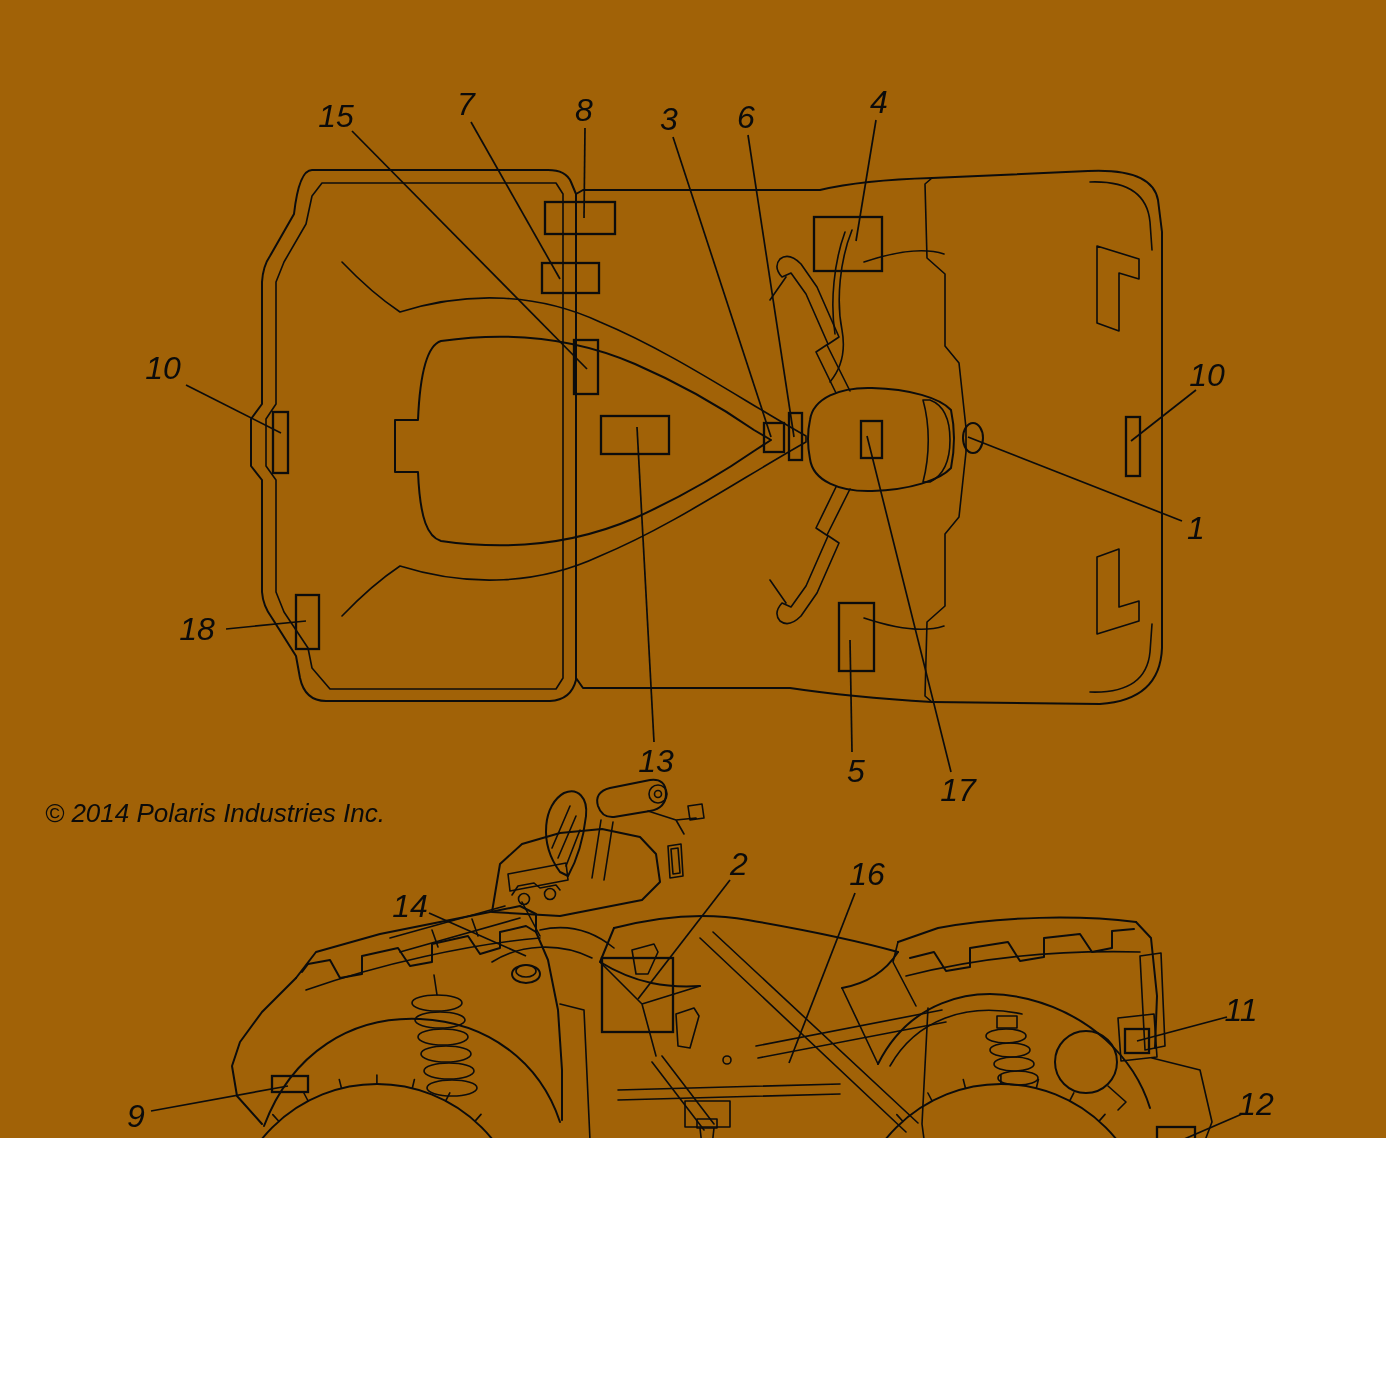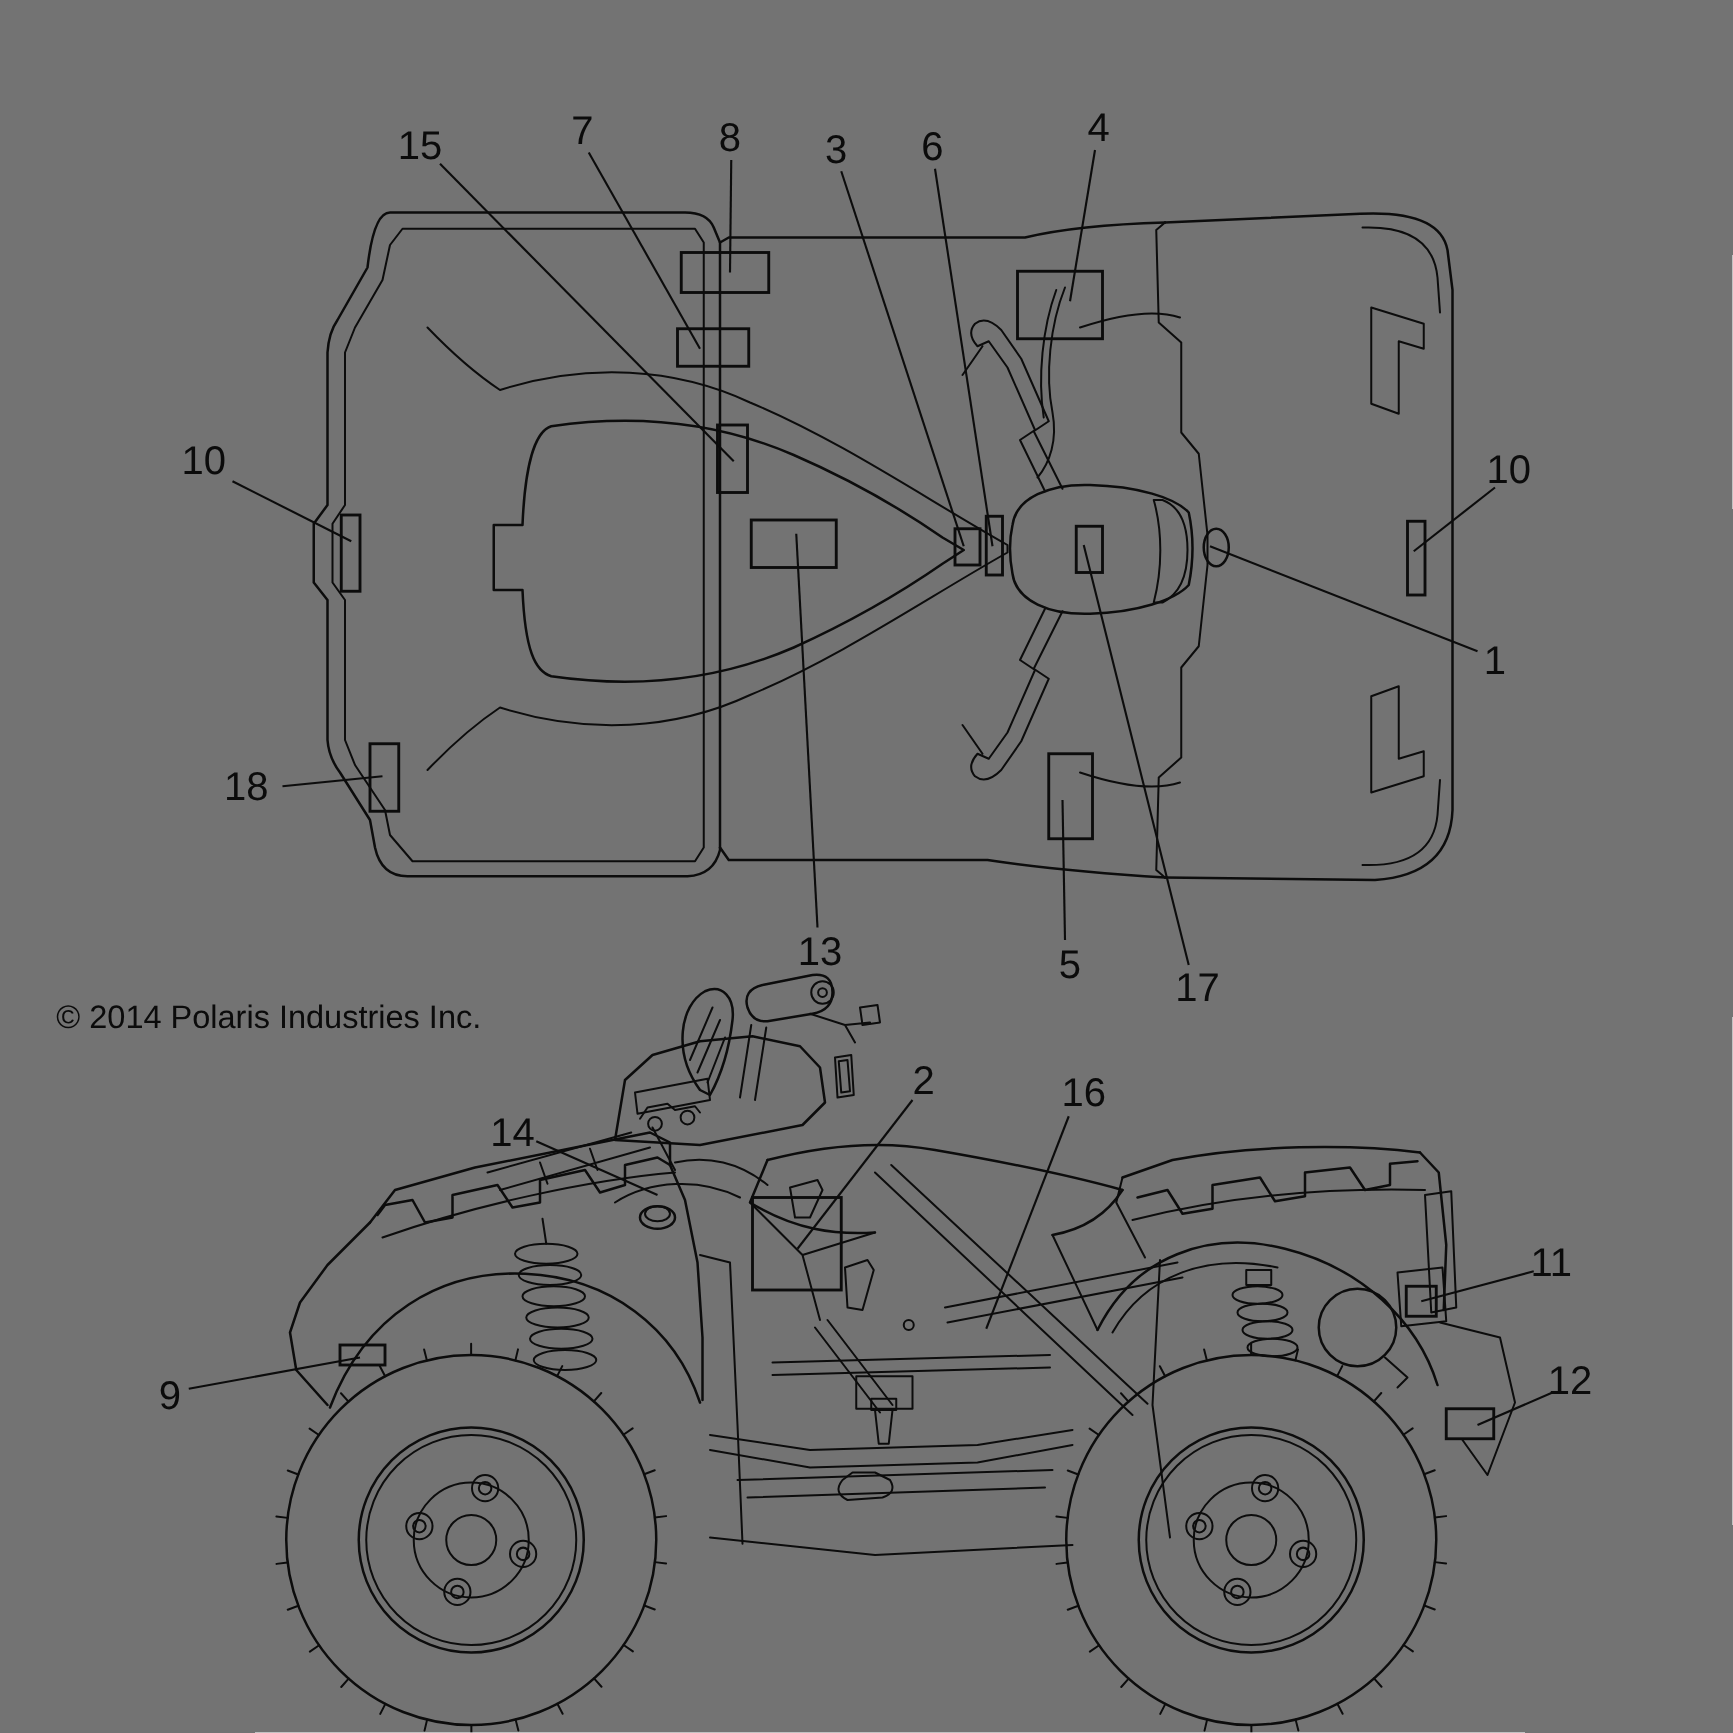--- a/index.html
+++ b/index.html
@@ -1,17 +1,17 @@
 <!DOCTYPE html>
 <html><head>
 <meta charset="utf-8">
 <style>
   html,body{margin:0;padding:0;background:#ffffff;}
-  .page{position:relative;width:1386px;height:1386px;background:#737373;overflow:hidden;
-        font-family:"Liberation Sans",sans-serif;}
+  .page{position:relative;width:1386px;height:1138px;background:#a16207;overflow:hidden;
+        font-family:"Liberation Sans",sans-serif;font-style:italic;}
   svg{display:block;}
   .callout-label{font-family:"Liberation Sans",sans-serif;font-size:32px;fill:#0b0b0b;}
   .copyright{font-family:"Liberation Sans",sans-serif;font-size:26px;fill:#0b0b0b;}
   .ink{stroke:#0c0c0c;fill:none;stroke-width:2;stroke-linecap:round;stroke-linejoin:round;}
   .ink-thin{stroke:#0c0c0c;fill:none;stroke-width:1.6;stroke-linecap:round;stroke-linejoin:round;}
 </style>
 </head>
 <body>
 
 <div class="page">

